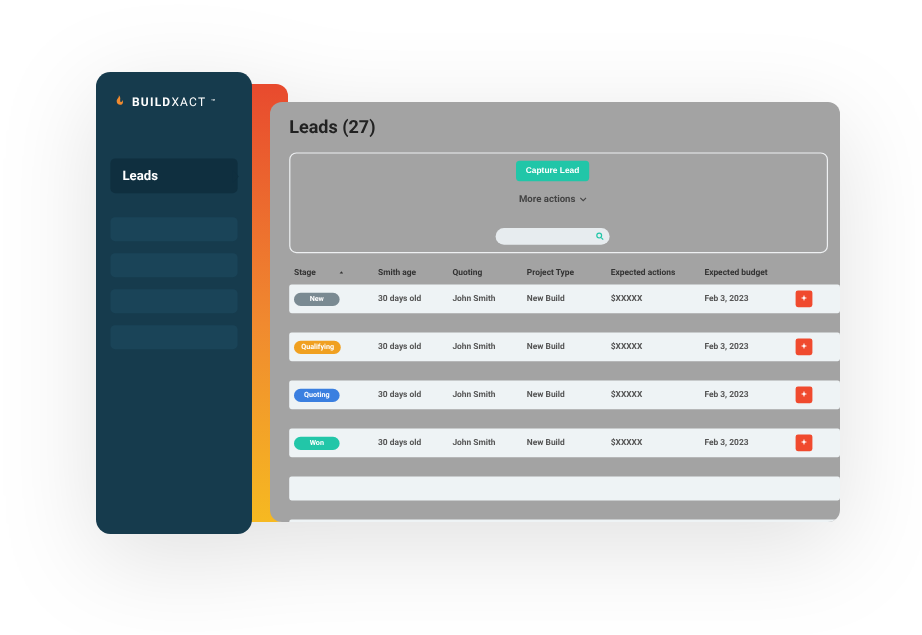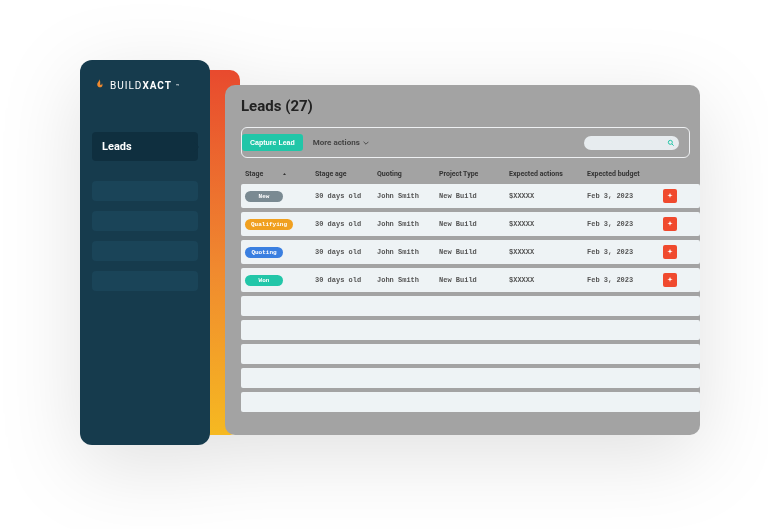--- a/index.html
+++ b/index.html
@@ -49,22 +49,22 @@
     width: 14px;
     height: 14px;
     color: #f08a2f;
   }
   .brand-text {
     font-size: 10px;
     font-weight: 700;
     letter-spacing: 1px;
     display: inline-flex;
   }
-  .brand-text .bold { font-weight: 400; }
-  .brand-text .thin { font-weight: 700; }
+  .brand-text .bold { font-weight: 700; }
+  .brand-text .thin { font-weight: 400; }
   .brand-tm { font-size: 6px; vertical-align: super; }
   .nav-item {
     background: #0f2f3f;
     color: #fff;
     padding: 8px 10px;
     border-radius: 4px;
     font-size: 11px;
     font-weight: 700;
     margin-bottom: 20px;
     cursor: pointer;
@@ -104,20 +104,21 @@
     margin-bottom: 12px;
   }
   .toolbar {
     display: flex;
     align-items: center;
     gap: 10px;
     padding: 6px 10px 6px 0;
     border: 1px solid #eef0f2;
     border-radius: 6px;
     margin-right: 10px;
+    flex-direction: column;
   }
   .btn-primary {
     background: #21c6a8;
     color: #fff;
     font-size: 7px;
     font-weight: 700;
     padding: 5px 8px;
     border: none;
     border-radius: 3px;
     cursor: pointer;
@@ -161,26 +162,25 @@
   }
   .thead {
     font-weight: 700;
     color: #333;
     padding: 6px 0 6px 4px;
   }
   .thead .sort { display:inline-flex; align-items:center; gap:19px;}
   .thead .sort svg { width:5px; height:5px; }
   .trow {
     background: #eef3f5;
-    margin-bottom: 4px;
+    margin-bottom: 16px;
     border-radius: 2px;
     padding: 5px 0 5px 4px;
     font-weight: 700;
     color: #555;
-    font-family: Liberation Mono, monospace;
   }
   .trow.empty { height: 20px; }
   .pill {
     display: inline-block;
     min-width: 38px;
     text-align: center;
     color: #fff;
     font-size: 6px;
     font-weight: 700;
     padding: 2px 6px;
@@ -252,21 +252,21 @@
     </div>
 
     <div class="table">
       <div class="thead">
         <span class="sort">
           <span>Stage</span>
           <svg viewBox="0 0 10 10">
               <path d="M5 2l3 4H2z" fill="currentColor"></path>
             </svg>
         </span>
-        <span>Stage age</span>
+        <span>Smith age</span>
         <span>Quoting</span>
         <span>Project Type</span>
         <span>Expected actions</span>
         <span>Expected budget</span>
         <span></span>
       </div>
       <div id="rows-mount">
           <div class="trow">
             <span><span class="pill new">New</span></span>
             <span>30 days old</span>

